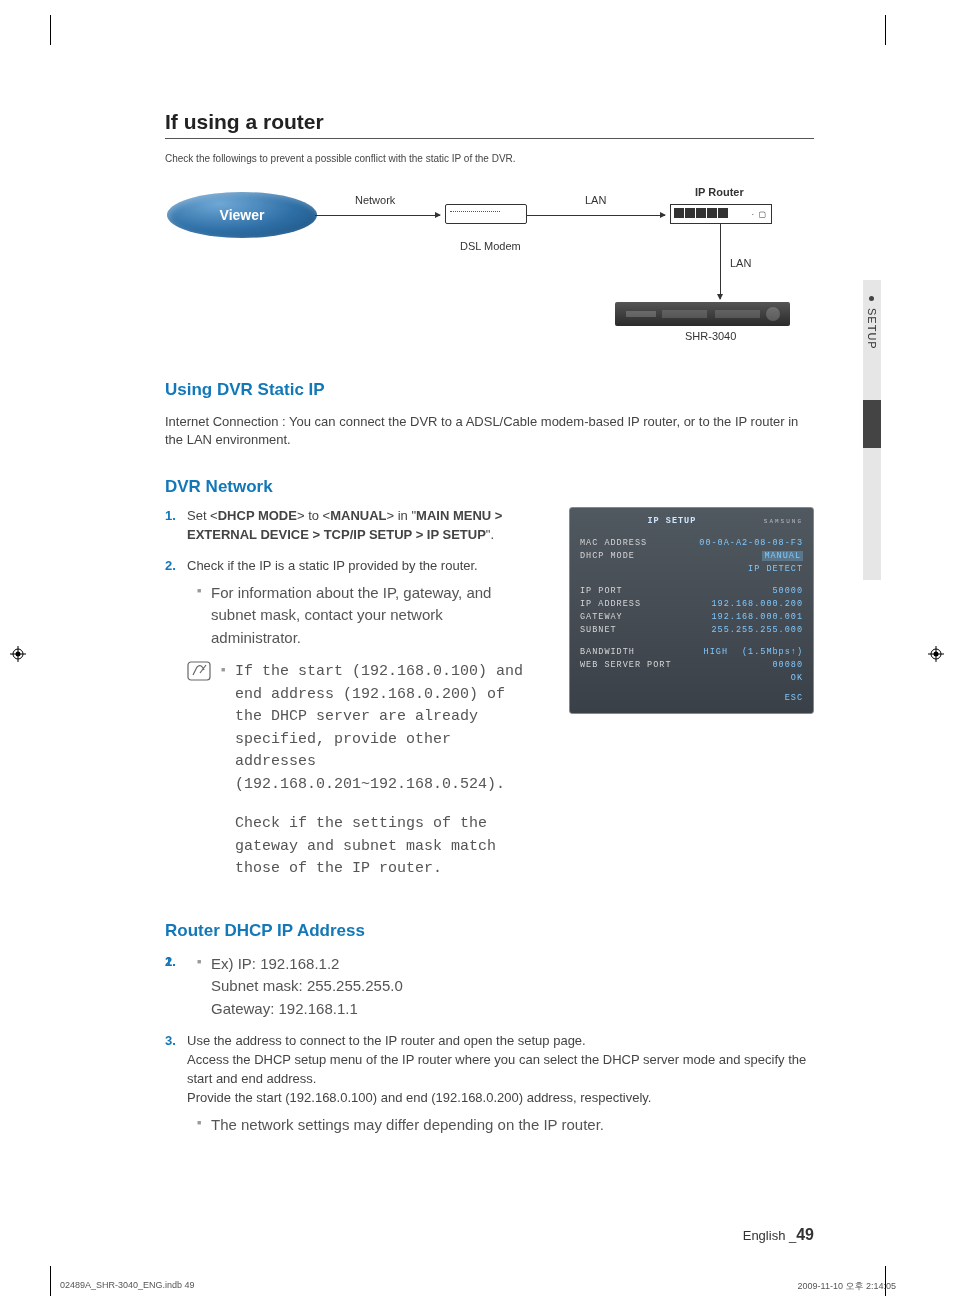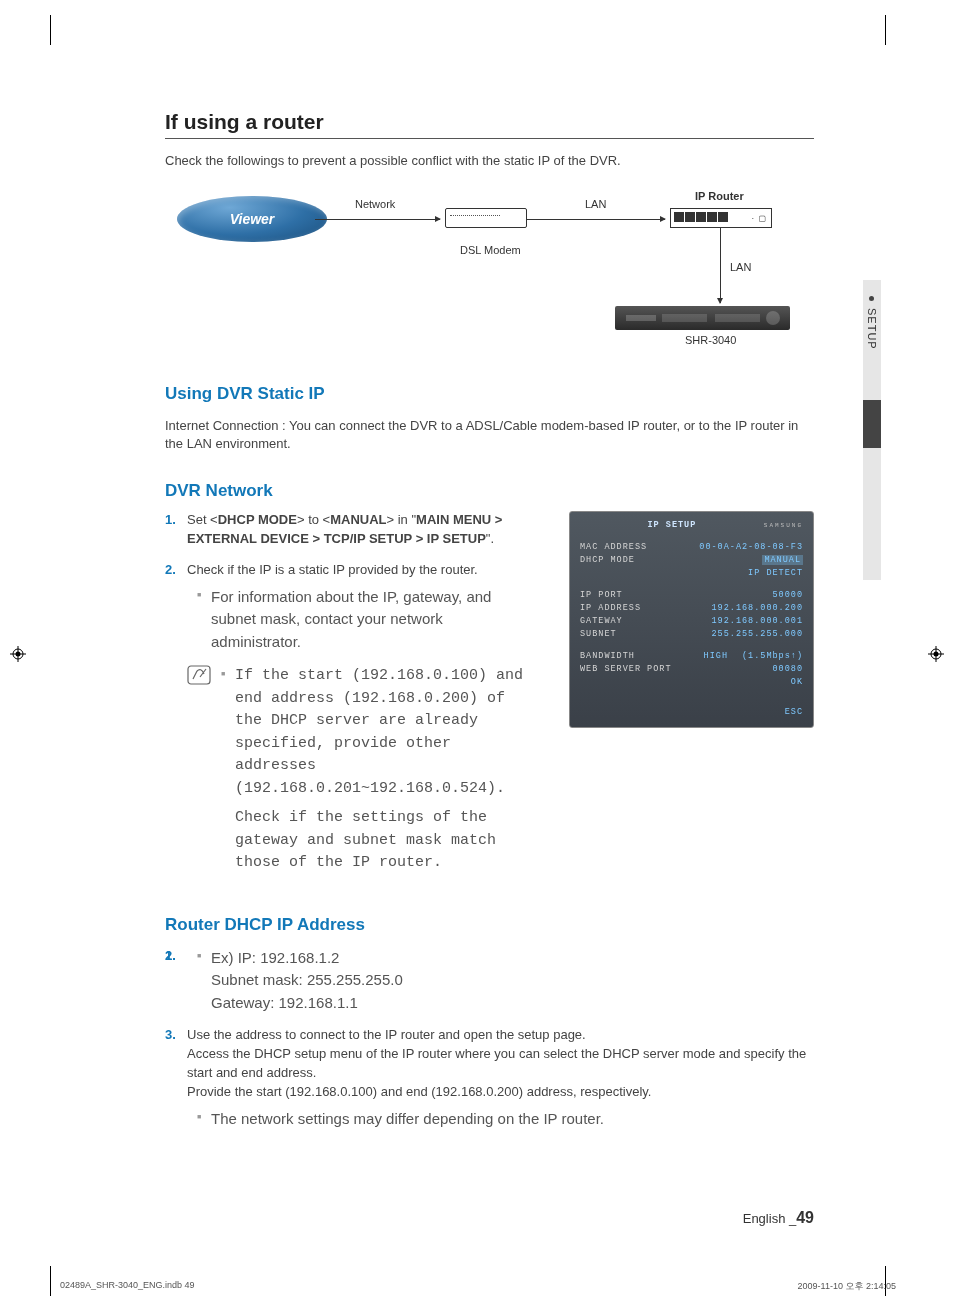--- a/index.html
+++ b/index.html
@@ -26,48 +26,47 @@
   .crop-left { position:absolute; left:10px; top:0; bottom:0; display:flex; flex-direction:column; justify-content:center;}
   .crop-right { position:absolute; right:10px; top:0; bottom:0; display:flex; flex-direction:column; justify-content:center;}
   h2.router-heading {
     font-size: 21px;
     font-weight: bold;
     color: #222;
     border-bottom: 1.5px solid #555;
     padding-bottom: 4px;
     margin: 0 0 14px 0;
   }
-  .intro { font-size: 13px; color: #444; margin-bottom: 18px; }
+  .intro { font-size: 10px; color: #444; margin-bottom: 18px; }
   h3.sub {
     font-size: 17px;
     color: #1278b8;
     font-weight: bold;
     margin: 28px 0 10px 0;
   }
   .para { font-size: 13px; color: #444; line-height: 1.4; }
   ol.num { list-style: none; padding:0; margin: 10px 0 0 0; }
   ol.num > li { margin-bottom: 12px; padding-left: 22px; position: relative; line-height:1.45; font-size:13px; color:#444;}
   ol.num > li .num-lbl { position:absolute; left:0; top:0; font-weight:bold; color:#1278b8;}
   ul.bul { list-style:none; padding:0; margin: 6px 0 0 10px; }
   ul.bul li { position:relative; padding-left:14px; line-height:1.5; font-size:15px; color:#555;}
   ul.bul li::before { content:"■"; position:absolute; left:0; top:4px; font-size:7px; color:#999;}
   .note-row { display:flex; align-items:flex-start; gap:10px; margin-top:6px; padding-left:22px;}
   .note-icon { width:24px; height:20px; flex:0 0 24px; }
   .bold { font-weight:bold; }
 
   
   .diagram { position: relative; height: 170px; margin-bottom: 10px; }
   .viewer-oval {
-    position:absolute; left:12px; top:10px; width:150px; height:46px;
+    position:absolute; left:2px; top:10px; width:150px; height:46px;
     background: radial-gradient(ellipse at 35% 25%, #6fa8d6 0%, #2e6fa6 55%, #1a4d7a 100%);
     border-radius: 50%;
     color:#fff; font-weight:bold; font-size:14px;
     display:flex; align-items:center; justify-content:center;
     box-shadow: inset 2px 2px 6px rgba(255,255,255,0.3);
-    font-style: italic;
   }
   .modem-box {
     position:absolute; left:280px; top:22px; width:80px; height:18px;
     border:1px solid #333; border-radius:2px;
   }
   .modem-box::after{ content:""; position:absolute; left:4px; top:6px; width:50px; border-top:1px dotted #555;}
   .router-box {
     position:absolute; left:505px; top:22px; width:100px; height:18px;
     border:1px solid #333;
   }
@@ -110,21 +109,21 @@
   
   .side-tab {
     position:absolute; right:73px; top:280px; width:18px; height:300px;
   }
   .side-tab .bar{ position:absolute; left:0; top:0; bottom:0; width:18px; background:#e6e6e6;}
   .side-tab .dark{ position:absolute; left:0; top:120px; width:18px; height:48px; background:#444;}
   .side-tab .lbl{ position:absolute; left:3px; top:28px; writing-mode: vertical-rl; font-size:11px; letter-spacing:1px; color:#333;}
   .side-tab .dot{ position:absolute; left:6px; top:16px; width:5px; height:5px; border-radius:50%; background:#444;}
 
   
-  .page-footer{ position:absolute; right:140px; bottom:84px; font-size:13px;padding-left:30px; }
+  .page-footer{ position:absolute; right:140px; bottom:67px; font-size:13px;padding-left:30px; }
   .page-footer .pg{ font-weight:bold; font-size:16px;}
   .indb-footer{ position:absolute; left:60px; right:58px; bottom:18px; display:flex; justify-content:space-between; font-size:9px; color:#555;}
   .reg-center-top{ position:absolute; left:50%; top:16px; transform:translateX(-50%);}
   .reg-center-bot{ position:absolute; left:50%; bottom:18px; transform:translateX(-50%);}
 </style>
 </head>
 <body>
 
 <div class="page">
 
@@ -232,21 +231,21 @@
       <div class="note-row">
         <span class="note-icon">
           <svg viewBox="0 0 24 20">
               <rect x="1" y="1" width="22" height="18" rx="3" fill="none" stroke="#666" stroke-width="1.2"></rect>
               <path d="M6 14 L10 6 M10 6 Q14 2 17 9 M13 12 L19 4" stroke="#666" fill="none" stroke-width="1.2"></path>
             </svg>
         </span>
         <ul class="bul" style="margin:0;font-family:Liberation Mono, monospace;">
           <li>
             <span>If the start (192.168.0.100) and end address (192.168.0.200) of the DHCP server are already specified, provide other addresses (192.168.0.201~192.168.0.524).</span><br>
-            <span style="display:inline-block; margin-top:7px;">Check if the settings of the gateway and subnet mask match those of the IP router.</span>
+            <span style="display:inline-block; margin-top:17px;">Check if the settings of the gateway and subnet mask match those of the IP router.</span>
           </li>
         </ul>
       </div>
     </div>
 
     <div class="ip-panel">
       <div class="title-row">
         <span style="flex:1; text-align:center;">IP SETUP</span>
         <span class="brand">SAMSUNG</span>
       </div>
@@ -282,21 +281,21 @@
       <div class="sep"></div>
       <div class="row">
           <span>BANDWIDTH</span>
           <span><span class="val" style="margin-right:14px;">HIGH</span><span class="val">(1.5Mbps↑)</span></span>
         </div>
       <div class="row">
           <span>WEB SERVER PORT</span>
           <span class="val">00080</span>
         </div>
       <div class="right-col">OK</div>
-      <div class="right-col" style="margin-top:20px;">ESC</div>
+      <div class="right-col" style="margin-top:10px;">ESC</div>
     </div>
   </div>
 
   <h3 class="sub" style="margin-top:40px;">Router DHCP IP Address</h3>
   <ol class="num">
     <li>
       <span class="num-lbl">1.</span>
     </li>
     <li>
       <span class="num-lbl">2.</span>

